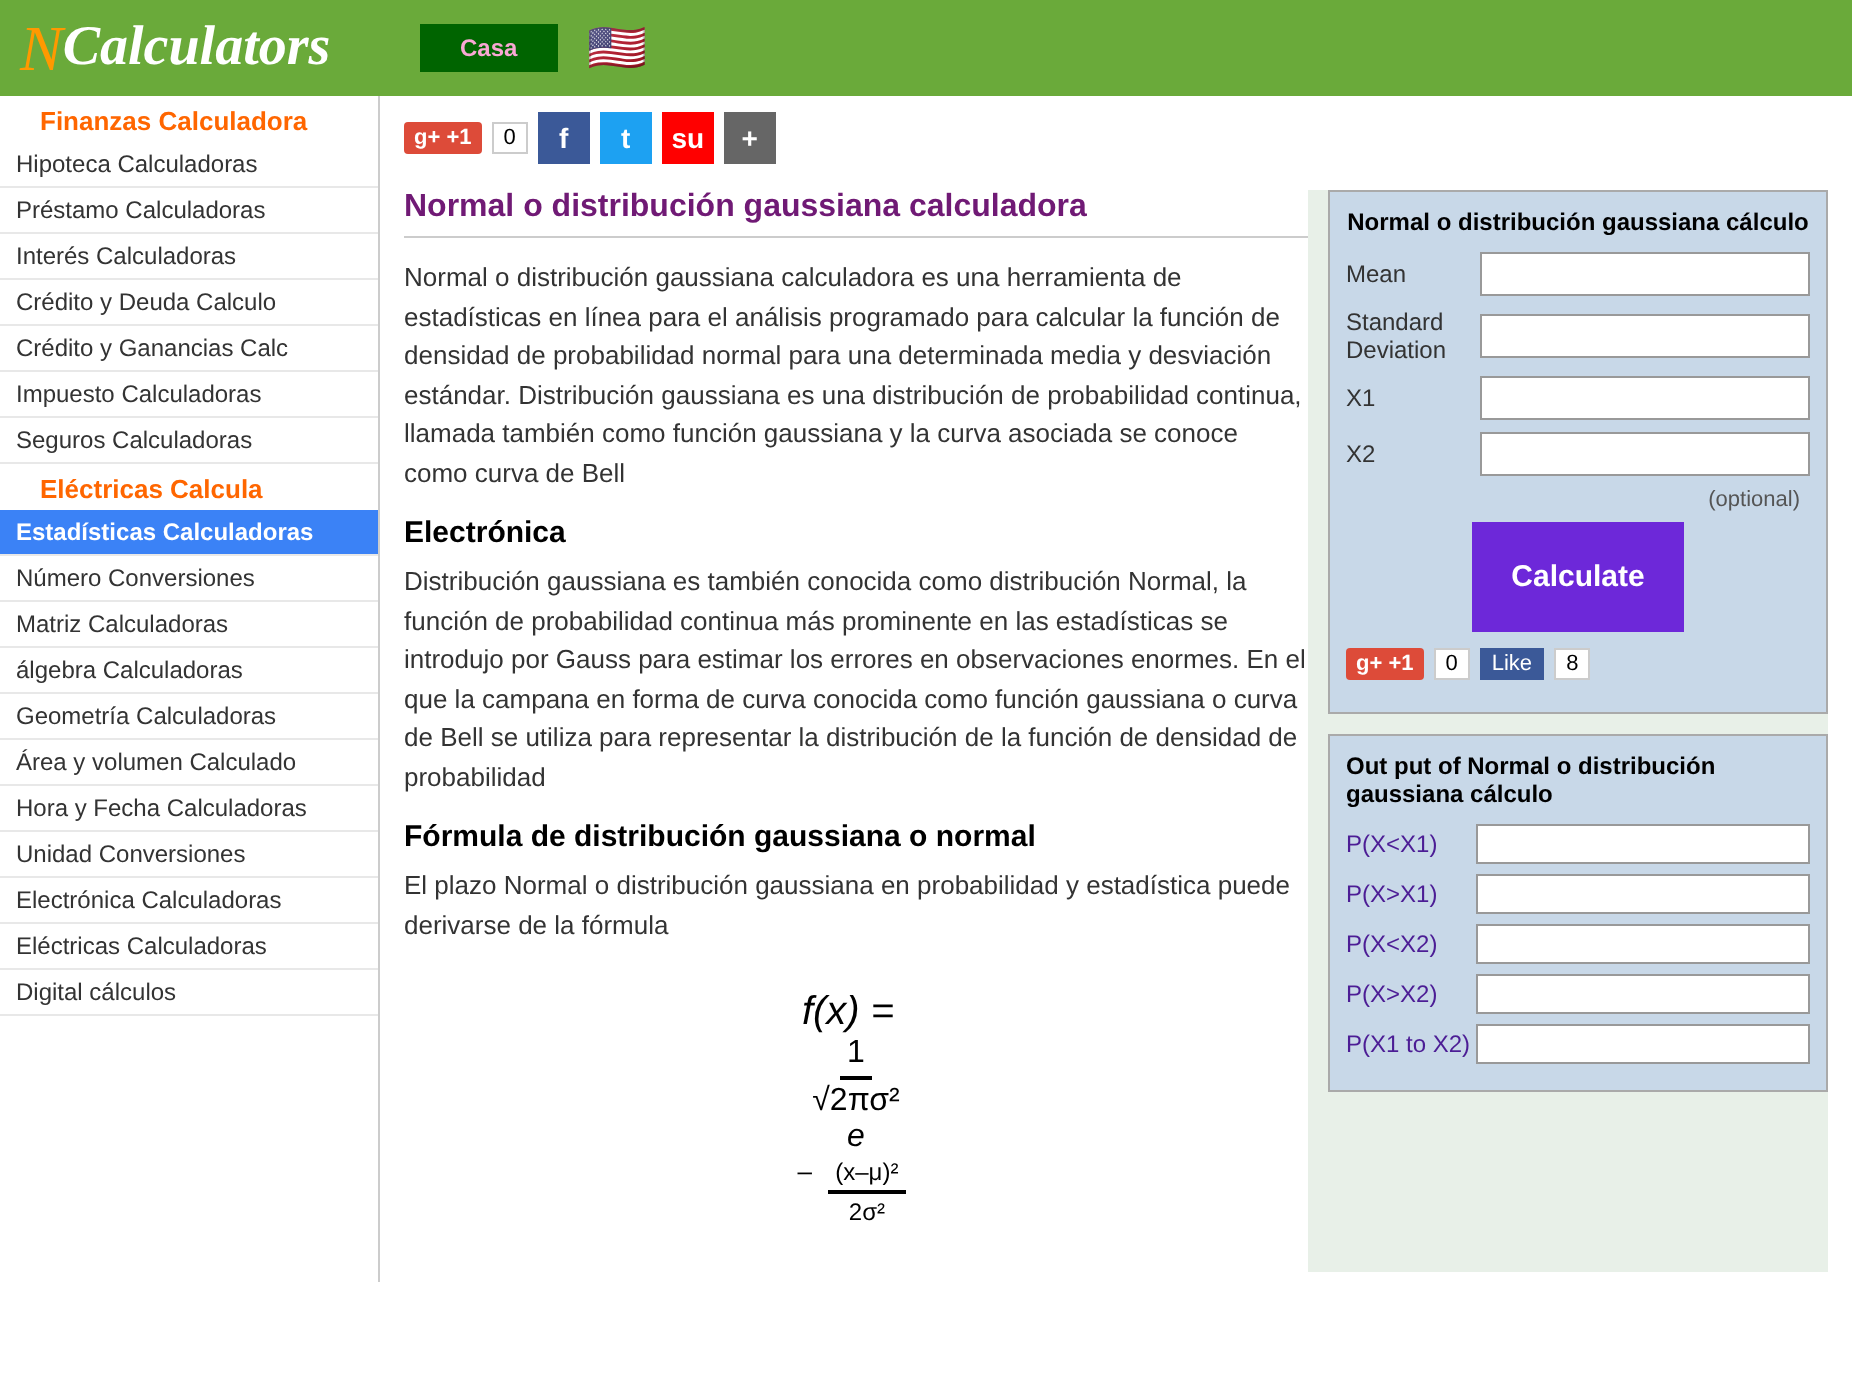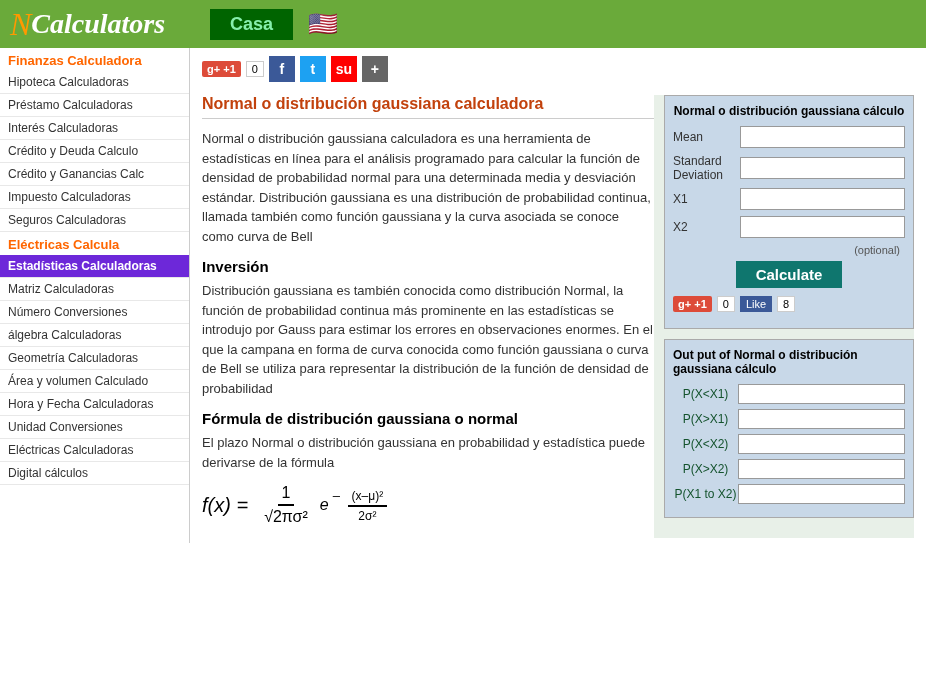--- a/index.html
+++ b/index.html
@@ -26,22 +26,22 @@
       font-weight: bold;
     }
     #logo-n {
       color: #f90;
       font-size: 32px;
       font-style: italic;
       font-family: Georgia, serif;
     }
     #casa-btn {
       background: #006400;
-      color: #86efac;
-      font-size: 18px;
+      color: #f9a8d4;
+      font-size: 12px;
       font-weight: bold;
       padding: 5px 20px;
       border: none;
       cursor: pointer;
       margin-left: 10px;
     }
     #flag {
       margin-left: 15px;
       font-size: 24px;
     }
@@ -56,32 +56,32 @@
     #sidebar {
       width: 190px;
       background: #fff;
       border-right: 1px solid #ccc;
       flex-shrink: 0;
     }
     .sidebar-category {
       font-size: 13px;
       font-weight: bold;
       color: #ff6600;
-      padding: 5px 8px 3px 8px;
+      padding: 5px 8px 3px 20px;
       cursor: pointer;
     }
     .sidebar-item {
       font-size: 12px;
       color: #333;
       padding: 4px 8px;
       border-bottom: 1px solid #e8e8e8;
       cursor: pointer;
     }
     .sidebar-item.active {
-      background: #6d28d9;
+      background: #3b82f6;
       color: #fff;
       font-weight: bold;
     }
 
     
     #breadcrumb {
       font-size: 13px;
       color: #555;
       margin-bottom: 10px;
     }
@@ -134,25 +134,25 @@
       font-size: 12px;
     }
     .calc-optional {
       font-size: 11px;
       color: #555;
       text-align: right;
       margin-bottom: 5px;
       padding-right: 5px;
     }
     .calc-btn {
-      background: #0f766e;
+      background: #6d28d9;
       color: #fff;
       font-size: 15px;
       font-weight: bold;
-      padding: 5px 20px;
+      padding: 19px 20px;
       border: none;
       cursor: pointer;
       display: block;
       margin: 5px auto;
     }
 
     
     .social-row {
       display: flex;
       align-items: center;
@@ -197,40 +197,39 @@
       margin-bottom: 8px;
     }
     .output-row {
       display: flex;
       align-items: center;
       margin-bottom: 5px;
     }
     .output-label {
       width: 65px;
       font-size: 12px;
-      color: #14532d;
-      text-align: center;
+      color: #4c1d95;
     }
     .output-input {
       flex: 1;
       height: 20px;
       border: 1px solid #999;
       background: #fff;
       padding: 2px 4px;
       font-size: 12px;
     }
 
     
     #main-content {
       flex: 1;
     }
     .content-title {
       font-size: 16px;
       font-weight: bold;
-      color: #c2410c;
+      color: #701a75;
       border-bottom: 1px solid #ccc;
       padding-bottom: 5px;
       margin-bottom: 10px;
     }
     .content-text {
       font-size: 13px;
       color: #333;
       line-height: 1.5;
       margin-bottom: 12px;
     }
@@ -238,22 +237,23 @@
       font-size: 15px;
       font-weight: bold;
       color: #000;
       margin-bottom: 6px;
     }
 
     
     .formula-container {
       display: flex;
       align-items: center;
-      margin: 12px 0;
+      margin: 23px 0;
       font-size: 18px;
+      flex-direction: column;
     }
     .formula-lhs {
       font-style: italic;
       margin-right: 8px;
     }
     .formula-frac {
       display: inline-flex;
       flex-direction: column;
       align-items: center;
       margin: 0 4px;
@@ -316,27 +316,28 @@
       <div class="sidebar-category">Finanzas Calculadora</div>
       <div class="sidebar-item">Hipoteca Calculadoras</div>
       <div class="sidebar-item">Préstamo Calculadoras</div>
       <div class="sidebar-item">Interés Calculadoras</div>
       <div class="sidebar-item">Crédito y Deuda Calculo</div>
       <div class="sidebar-item">Crédito y Ganancias Calc</div>
       <div class="sidebar-item">Impuesto Calculadoras</div>
       <div class="sidebar-item">Seguros Calculadoras</div>
       <div class="sidebar-category">Eléctricas Calcula</div>
       <div class="sidebar-item active">Estadísticas Calculadoras</div>
+      <div class="sidebar-item">Número Conversiones</div>
       <div class="sidebar-item">Matriz Calculadoras</div>
-      <div class="sidebar-item">Número Conversiones</div>
       <div class="sidebar-item">álgebra Calculadoras</div>
       <div class="sidebar-item">Geometría Calculadoras</div>
       <div class="sidebar-item">Área y volumen Calculado</div>
       <div class="sidebar-item">Hora y Fecha Calculadoras</div>
       <div class="sidebar-item">Unidad Conversiones</div>
+      <div class="sidebar-item">Electrónica Calculadoras</div>
       <div class="sidebar-item">Eléctricas Calculadoras</div>
       <div class="sidebar-item">Digital cálculos</div>
     </div>
 
   <div style="flex:1; display:flex; flex-direction:column;">
 
     <div style="display:flex; justify-content:space-between; align-items:flex-start; padding: 8px 12px 0 12px;">
       <div id="top-right-social">
         <button class="g-plus-btn">g+ <span>+1</span></button>
         <span class="count-badge">0</span>
@@ -346,21 +347,21 @@
         <button class="social-icon add-icon">+</button>
       </div>
     </div>
 
     <div id="right-layout" style="display:flex; flex:1; padding: 5px 12px;">
 
       <div id="main-content">
         <div class="content-title">Normal o distribución gaussiana calculadora</div>
         <p class="content-text">Normal o distribución gaussiana calculadora es una herramienta de estadísticas en línea para el análisis programado para calcular la función de densidad de probabilidad normal para una determinada media y desviación estándar. Distribución gaussiana es una distribución de probabilidad continua, llamada también como función gaussiana y la curva asociada se conoce como curva de Bell</p>
 
-        <div class="section-heading">Inversión</div>
+        <div class="section-heading">Electrónica</div>
         <p class="content-text">Distribución gaussiana es también conocida como distribución Normal, la función de probabilidad continua más prominente en las estadísticas se introdujo por Gauss para estimar los errores en observaciones enormes. En el que la campana en forma de curva conocida como función gaussiana o curva de Bell se utiliza para representar la distribución de la función de densidad de probabilidad</p>
 
         <div class="section-heading">Fórmula de distribución gaussiana o normal</div>
         <p class="content-text">El plazo Normal o distribución gaussiana en probabilidad y estadística puede derivarse de la fórmula</p>
 
         <div class="formula-container">
           <span class="formula-lhs" style="font-style:italic; font-size:20px;">f(x) =</span>
           <span class="formula-frac">
             <span class="formula-frac-num">1</span>
             <span class="formula-frac-den">√2πσ²</span>

